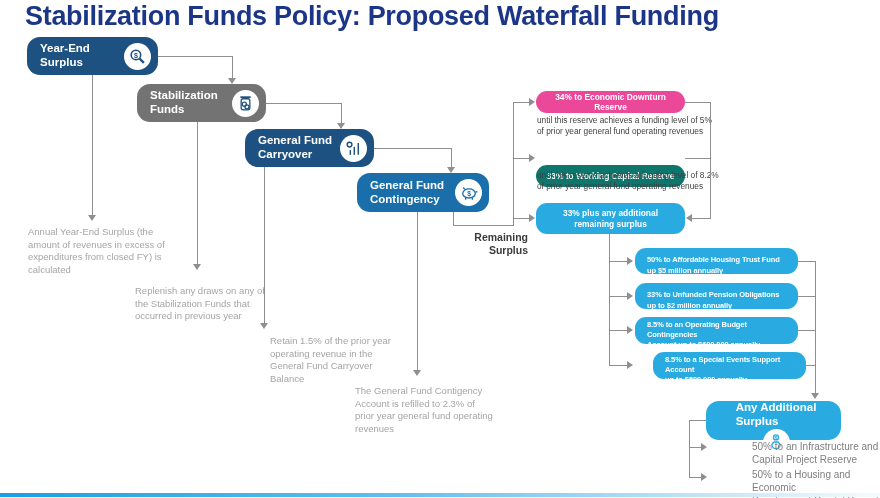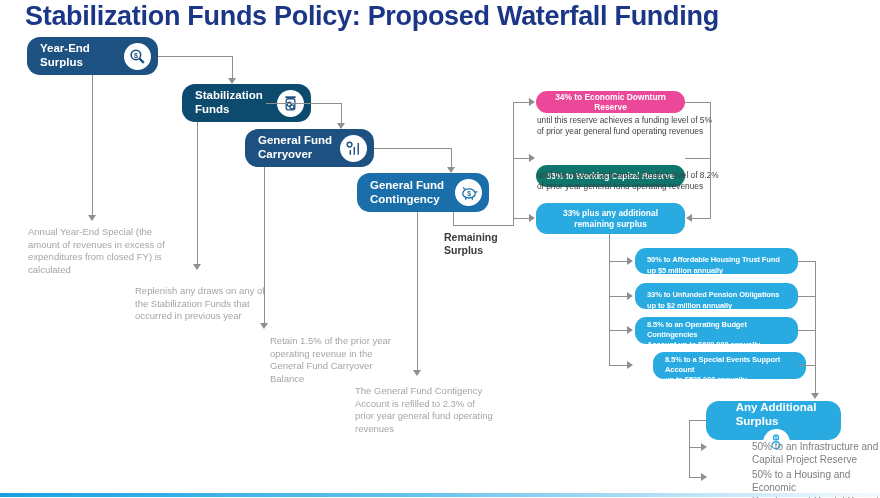--- a/index.html
+++ b/index.html
@@ -20,21 +20,21 @@
   .ar-d{position:absolute;width:0;height:0;border-left:4px solid transparent;
         border-right:4px solid transparent;border-top:6px solid #8f8f8f;}
   .ar-r{position:absolute;width:0;height:0;border-top:4px solid transparent;
         border-bottom:4px solid transparent;border-left:6px solid #8f8f8f;}
   .ar-l{position:absolute;width:0;height:0;border-top:4px solid transparent;
         border-bottom:4px solid transparent;border-right:6px solid #8f8f8f;}
   
   .note{position:absolute;font-size:9.5px;line-height:1.32;color:#a5a5a5;}
   .subnote{position:absolute;font-size:8.3px;line-height:1.3;color:#3f3f3f;}
   .bullet{position:absolute;font-size:10px;line-height:1.32;color:#7f7f7f;margin-left:40px;}
-  .rs-label{position:absolute;left:444px;top:231px;width:84px;text-align:left;
+  .rs-label{position:absolute;left:444px;top:231px;width:84px;text-align:right;
             font-size:10.5px;font-weight:bold;color:#3b3b3b;line-height:1.25;}
   
   .pill{position:absolute;border-radius:11px;color:#fff;display:flex;align-items:center;
         box-sizing:border-box;}
   .pill.center{justify-content:center;text-align:center;font-size:8.4px;font-weight:bold;
                line-height:1.25;padding:0 6px;}
   .pill.left{justify-content:flex-start;text-align:left;font-size:7.5px;font-weight:bold;
              line-height:1.35;padding:9px 6px 0 12px;letter-spacing:-0.1px;}
   .final-node{position:absolute;border-radius:13px;color:#fff;display:flex;align-items:center;
               justify-content:space-between;padding:0 7px 0 12px;box-sizing:border-box;flex-direction:column;}
@@ -55,21 +55,21 @@
 Surplus</div>
     <div class="icon-circle">
       <svg width="19" height="19" viewBox="0 0 24 24" fill="none" stroke="#1d5181" stroke-width="2">
         <circle cx="10" cy="10" r="6"></circle>
         <line x1="14.5" y1="14.5" x2="20" y2="20" stroke-width="3"></line>
         <text x="10" y="13.5" font-size="9" stroke="none" fill="#1d5181" text-anchor="middle" font-weight="bold">$</text>
       </svg>
     </div>
   </div>
 
-  <div class="node" style="left:137px;top:84px;width:129px;height:38px;background:#0c4a6e;margin-left:45px;">
+  <div class="node" style="left:137px;top:84px;width:129px;height:38px;background:#737373;">
     <div class="lbl pre">Stabilization
 Funds</div>
     <div class="icon-circle">
       <svg width="19" height="19" viewBox="0 0 24 24" fill="none" stroke="#1d5181" stroke-width="1.6">
         <rect x="6.5" y="6" width="11" height="14" rx="2.5"></rect>
         <line x1="5.5" y1="4" x2="18.5" y2="4" stroke-width="2.2"></line>
         <circle cx="10.5" cy="13" r="2.6"></circle>
         <circle cx="13.8" cy="16.2" r="2.6"></circle>
       </svg>
     </div>
@@ -110,21 +110,21 @@
   <div class="h" style="left:266px;top:103px;width:75px;"></div>
   <div class="v" style="left:341px;top:103px;height:21px;"></div>
   <div class="ar-d" style="left:337px;top:123px;"></div>
 
   <div class="h" style="left:374px;top:148px;width:77px;"></div>
   <div class="v" style="left:451px;top:148px;height:20px;"></div>
   <div class="ar-d" style="left:447px;top:167px;"></div>
 
   <div class="v" style="left:92px;top:75px;height:141px;"></div>
   <div class="ar-d" style="left:88px;top:215px;"></div>
-  <div class="note pre" style="left:28px;top:226px;">Annual Year-End Special (the
+  <div class="note pre" style="left:28px;top:226px;">Annual Year-End Surplus (the
 amount of revenues in excess of
 expenditures from closed FY) is
 calculated</div>
 
   <div class="v" style="left:197px;top:122px;height:143px;"></div>
   <div class="ar-d" style="left:193px;top:264px;"></div>
   <div class="note pre" style="left:135px;top:285px;">Replenish any draws on any of
 the Stabilization Funds that
 occurred in previous year</div>
 

